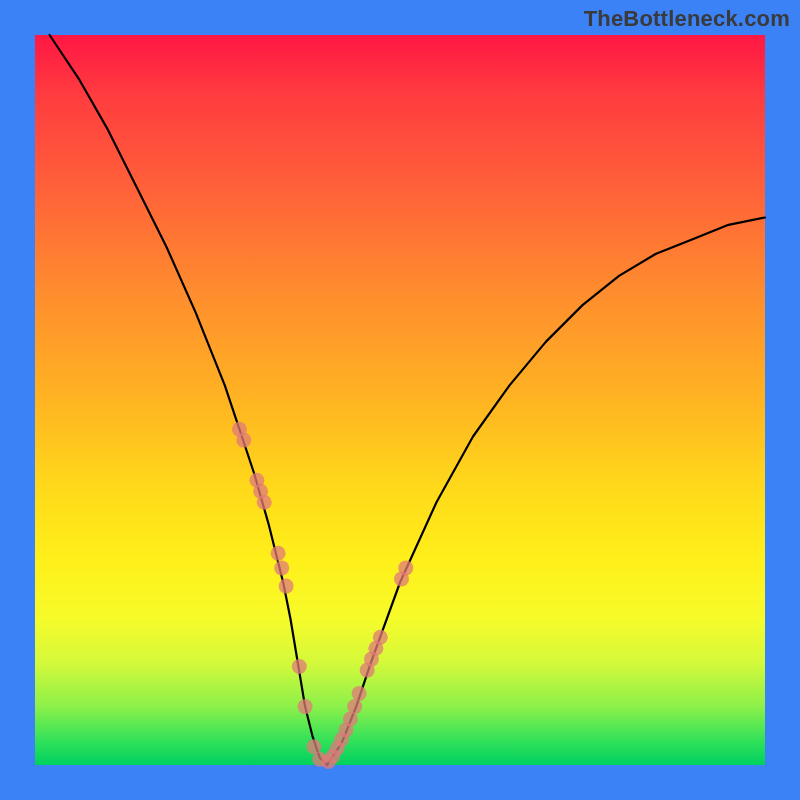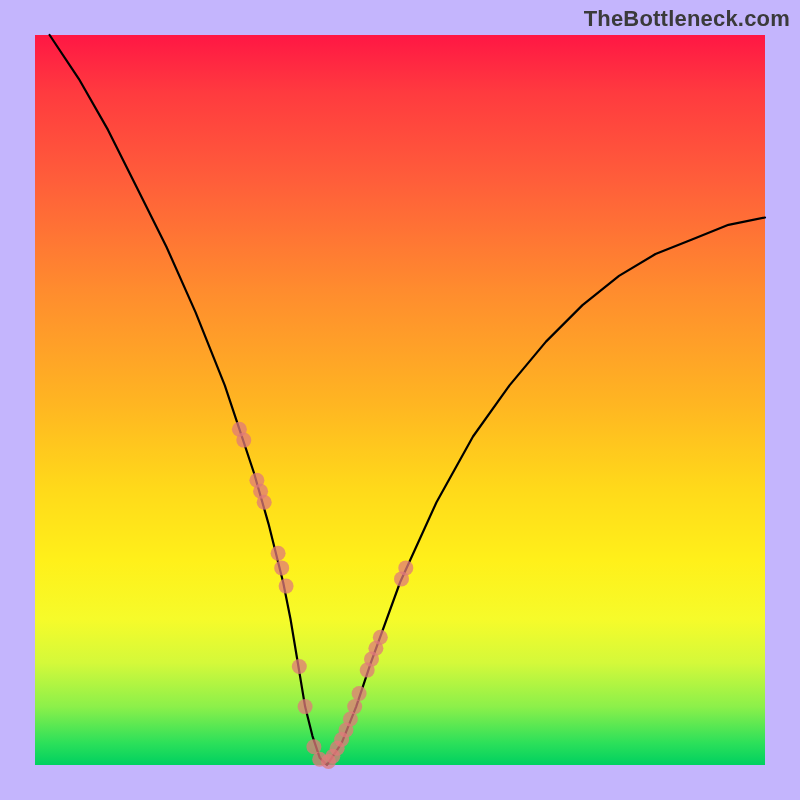--- a/index.html
+++ b/index.html
@@ -10,21 +10,21 @@
     background: #000;
     font-family: Arial, Helvetica, sans-serif;
     overflow: hidden;
   }
   .frame {
     position: absolute;
     left: 0;
     top: 0;
     width: 800px;
     height: 800px;
-    background: #c4b5fd;
+    background: #3b82f6;
   }
   .plot {
     position: absolute;
     left: 35px;
     top: 35px;
     width: 730px;
     height: 730px;
     
     background: linear-gradient(
       to bottom,

